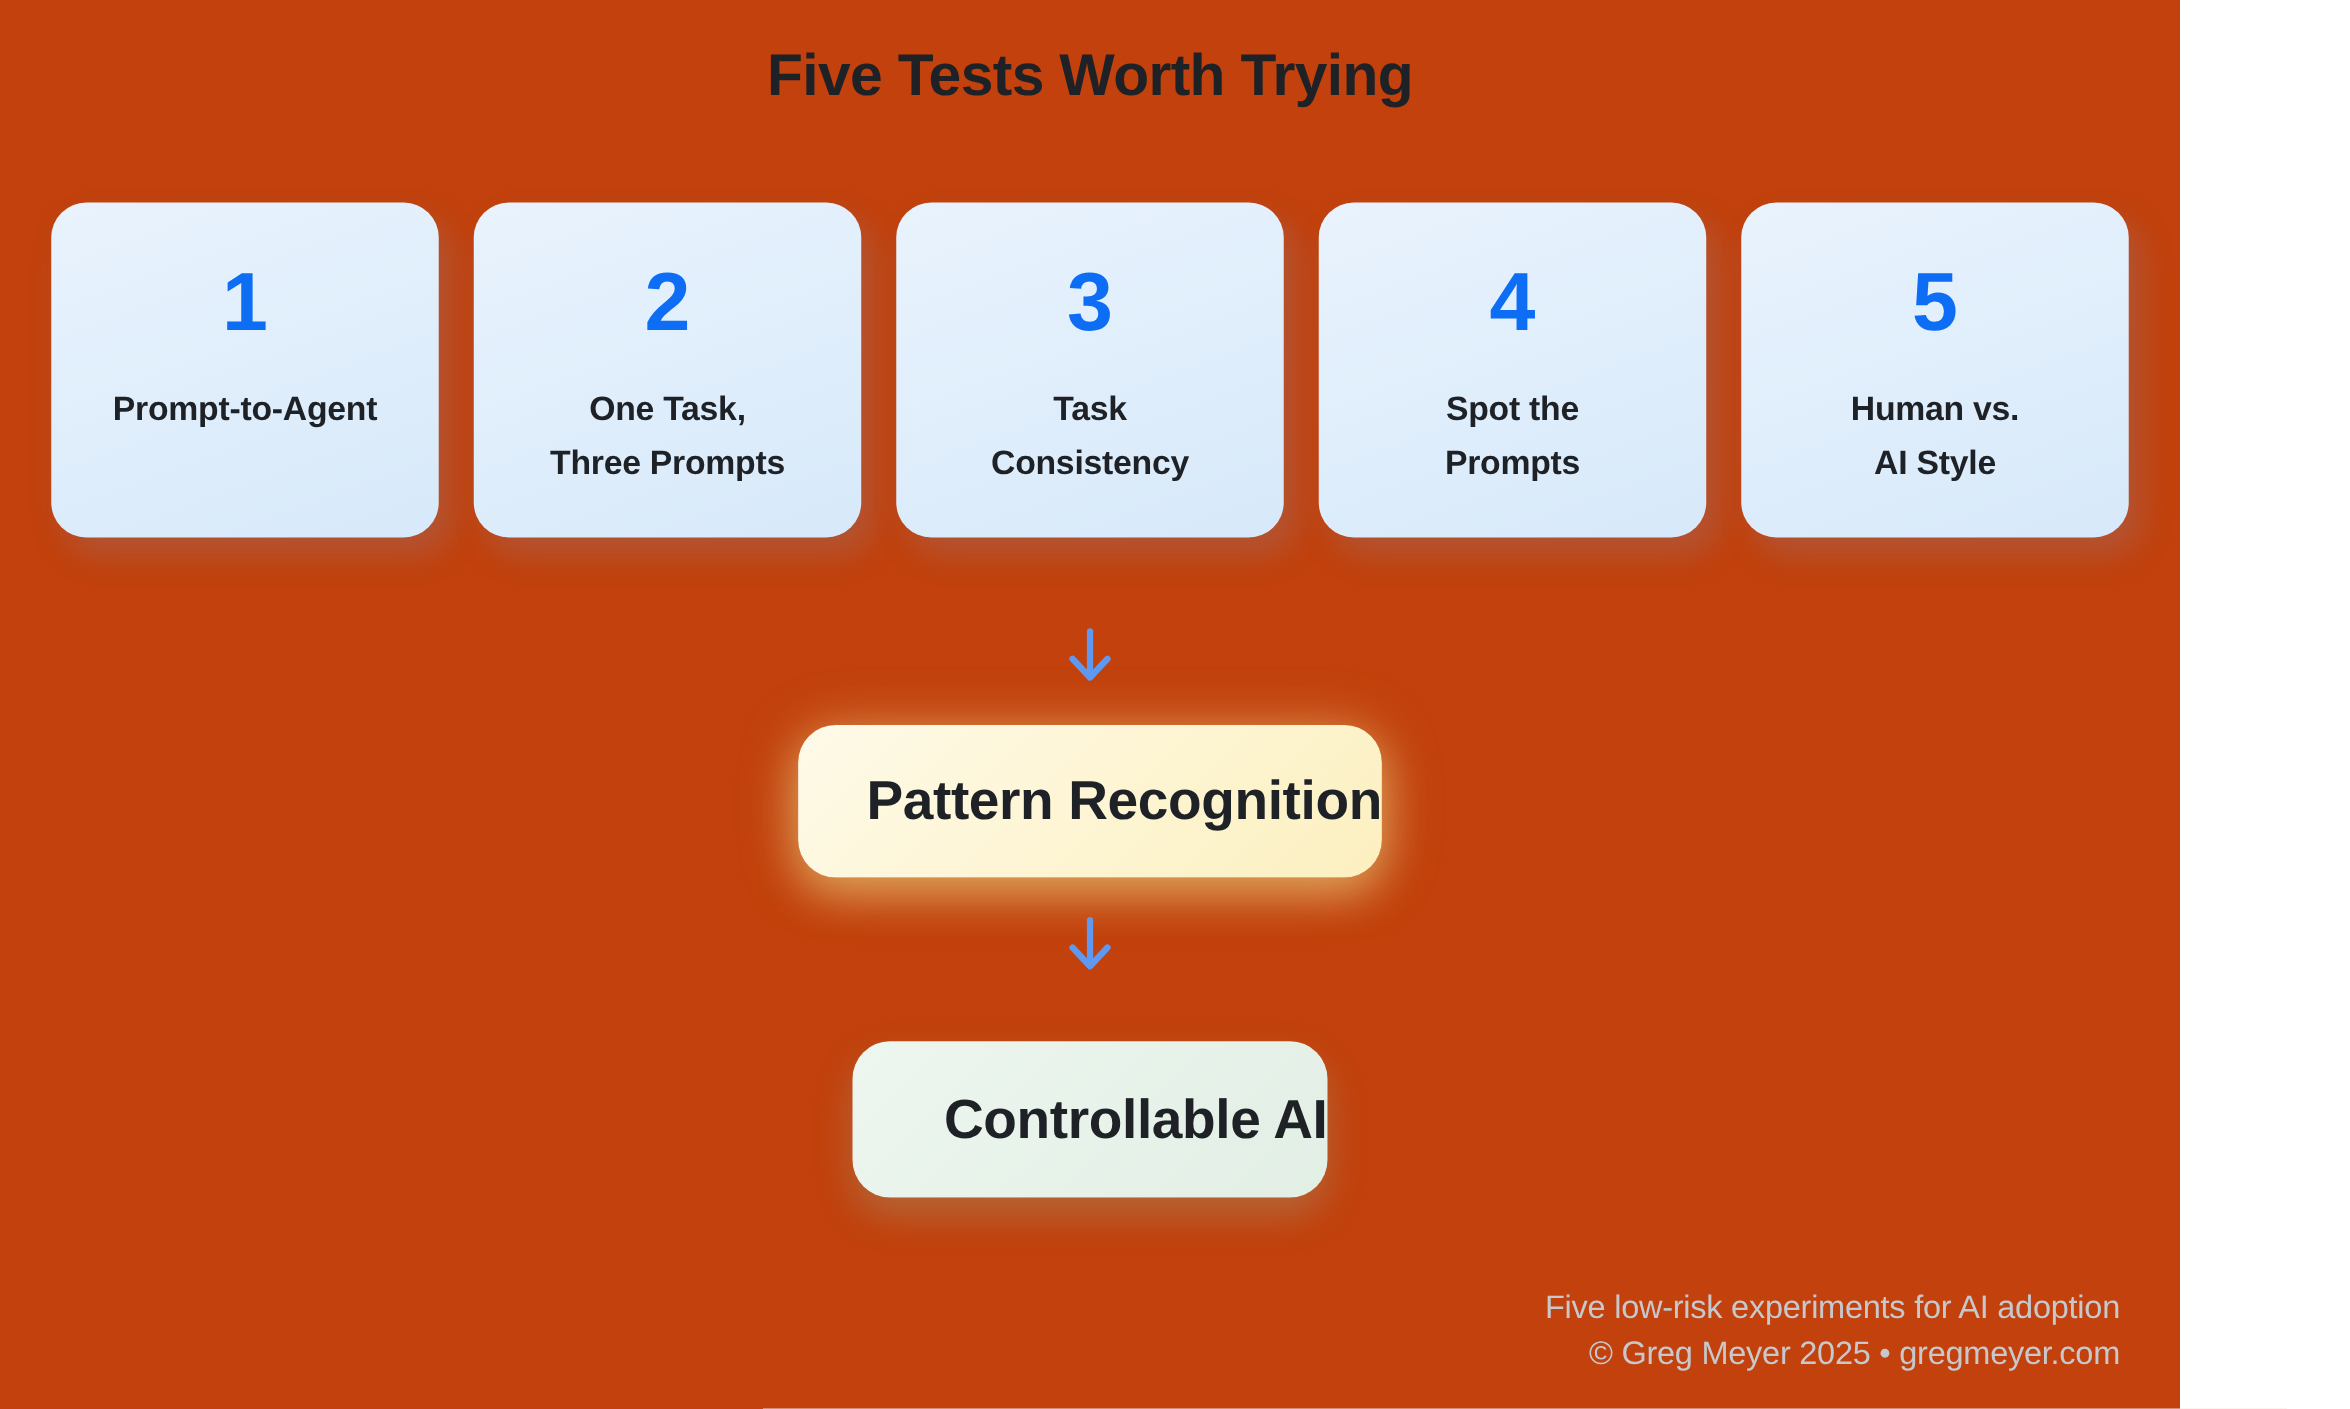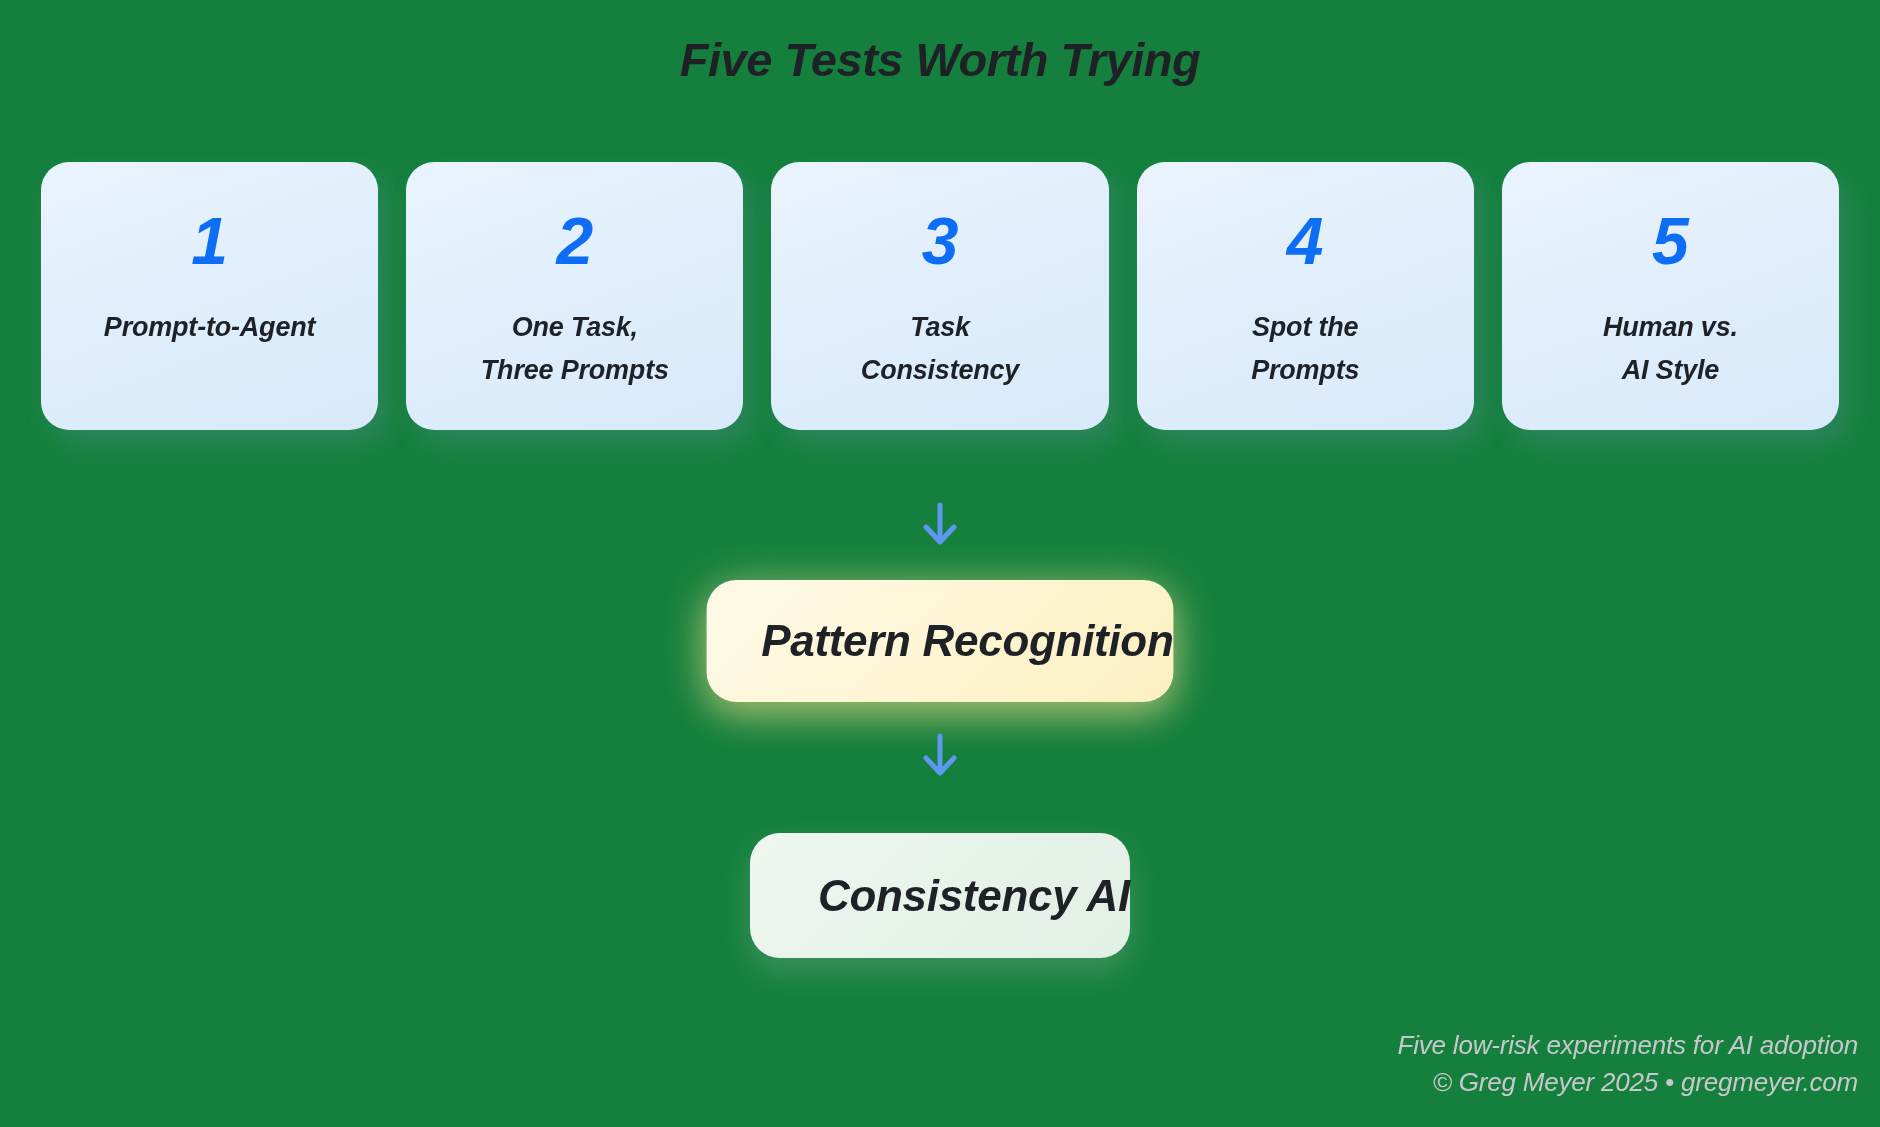--- a/index.html
+++ b/index.html
@@ -7,24 +7,23 @@
   html, body {
     width: 1880px;
     height: 1127px;
     background: #ffffff;
     font-family: "Liberation Sans", sans-serif;
     overflow: hidden;
   }
 
   .canvas {
     position: relative;
-    width: 1880px;
+    width: 1744px;
     height: 1127px;
-    background: #15803d;
-    font-style: italic;
+    background: #c2410c;
   }
 
   
   .title {
     position: absolute;
     top: 34px;
     left: 0;
     width: 100%;
     text-align: center;
     font-size: 47px;
@@ -110,21 +109,21 @@
     top: 833px;
     width: 380px;
     height: 125px;
     background: linear-gradient(135deg, var(--controllable-bg-start, #edf6ef) 0%, var(--controllable-bg-end, #e2efe5) 100%);
     box-shadow: 0 14px 30px rgba(150, 190, 160, 0.30);
   }
 
   
   .footer {
     position: absolute;
-    right: 22px;
+    right: 48px;
     bottom: 26px;
     text-align: right;
     font-size: 26px;
     line-height: 37px;
     color: var(--footer-gray, #c7c8cc);
     letter-spacing: -0.2px;
   }
   .footer div { display: block; }
 </style>
 </head>
@@ -184,21 +183,21 @@
 
   <div class="flow-box pattern-box">
     <span>Pattern Recognition</span>
   </div>
 
   <svg class="flow-arrow arrow-2" viewBox="0 0 44 46" fill="none">
     <path d="M22 4 L22 40 M8 26 L22 41 L36 26" stroke="var(--arrow-blue, #5f98f0)" stroke-width="5" stroke-linecap="round" stroke-linejoin="round" fill="none"></path>
   </svg>
 
   <div class="flow-box controllable-box">
-    <span>Consistency AI</span>
+    <span>Controllable AI</span>
   </div>
 
   <div class="footer">
     <div>Five low-risk experiments for AI adoption</div>
     <div>© Greg Meyer 2025 • gregmeyer.com</div>
   </div>
 
 </div>
 
 </body></html>

